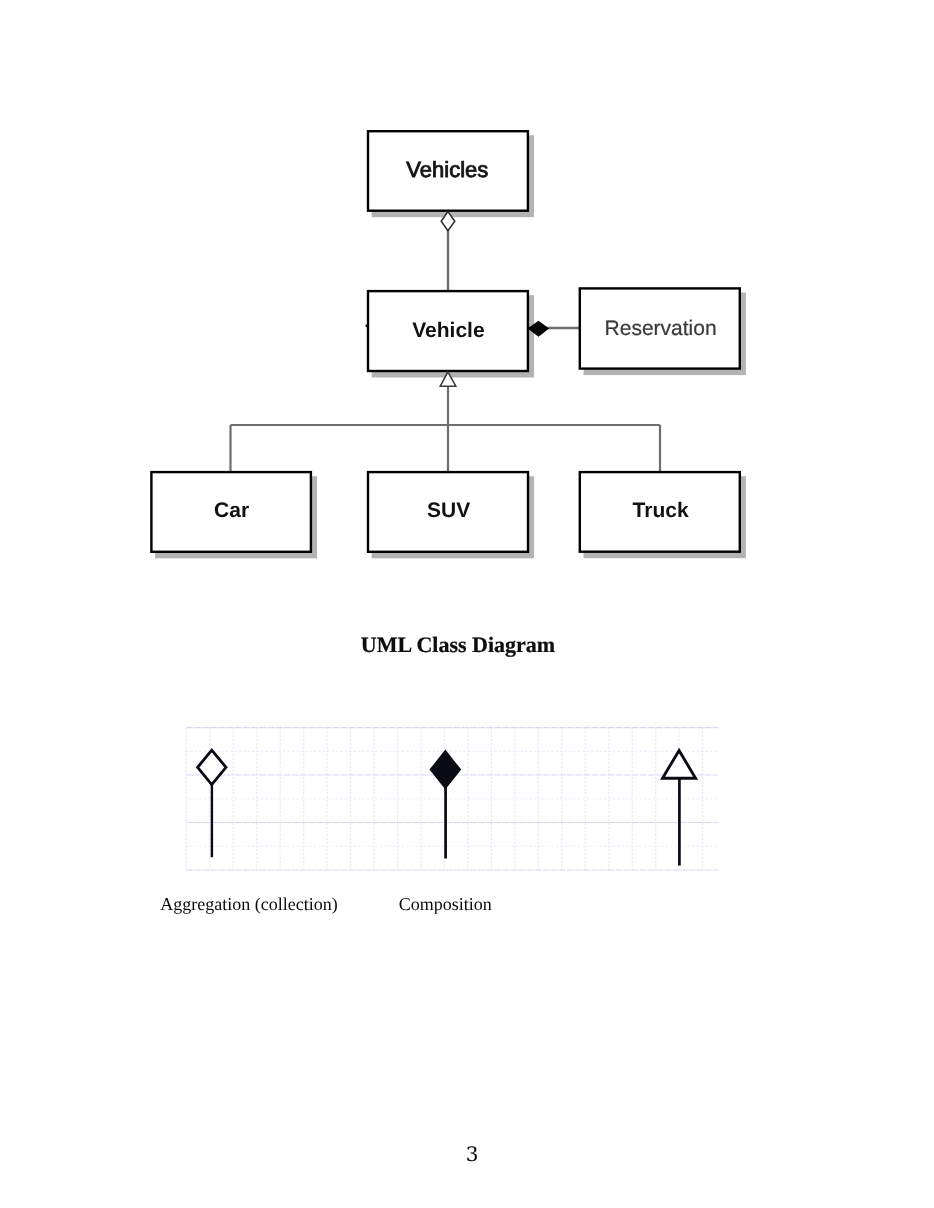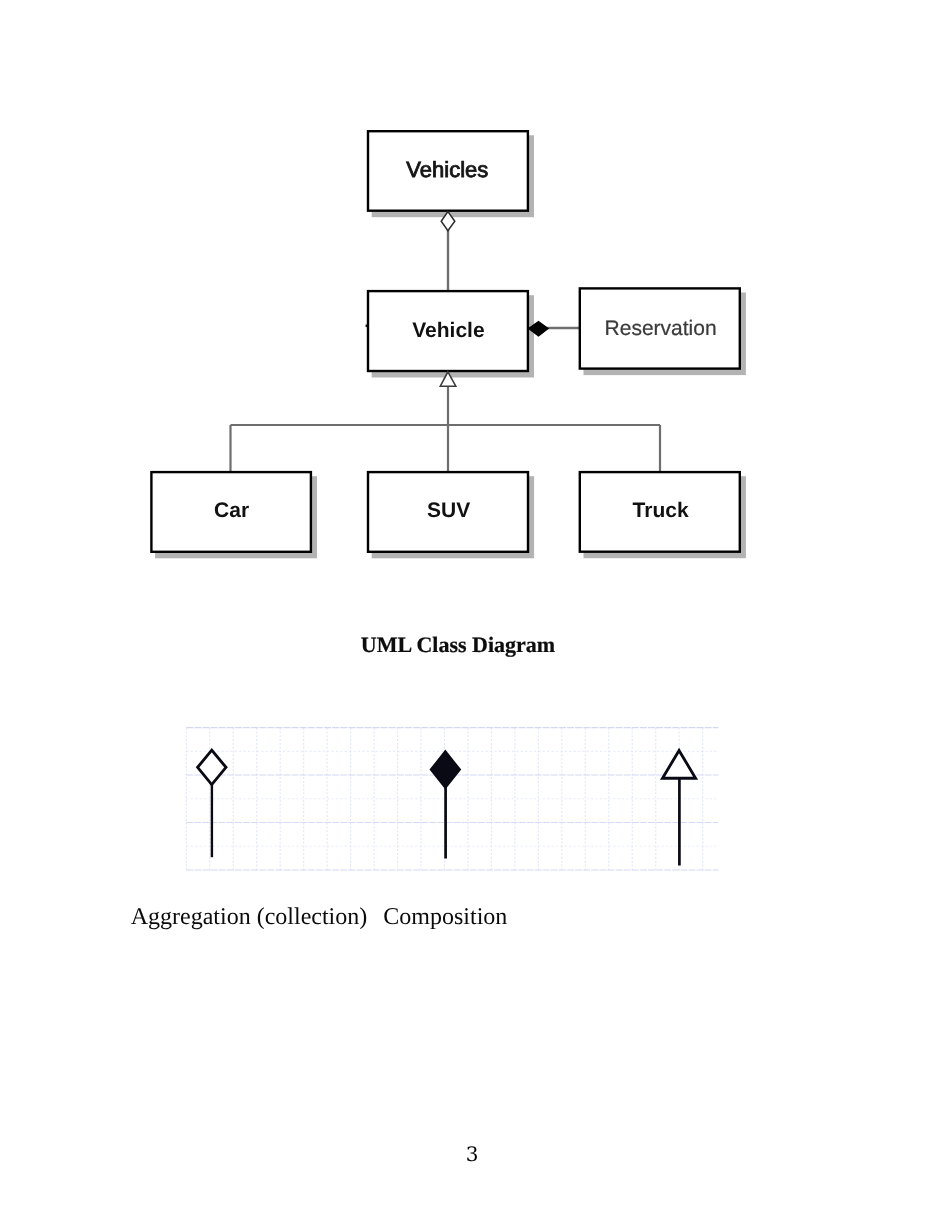--- a/index.html
+++ b/index.html
@@ -4,21 +4,21 @@
 <title>UML Class Diagram</title>
 <style>
   html,body{margin:0;padding:0;}
   *{-webkit-font-smoothing:antialiased;text-rendering:geometricPrecision;}
   body{width:934px;height:1208px;background:#ffffff;font-family:"Liberation Serif",serif;overflow:hidden;}
   .page{position:relative;width:934px;height:1208px;}
   .diagram{position:absolute;left:0;top:0;width:934px;height:620px;}
   .legend{position:absolute;left:0;top:700px;width:934px;height:240px;}
   .caption{position:absolute;width:934px;text-align:center;}
   svg{display:block;}
-  .legend-label{position:absolute;top:0;width:300px;text-align:center;font-size:24px;line-height:22px;color:#0b0b0b;margin-top:13px;}
+  .legend-label{position:absolute;top:0;width:300px;text-align:center;font-size:18px;line-height:22px;color:#0b0b0b;}
 </style>
 </head>
 <body>
 
 <div class="page">
 
   <svg class="diagram" width="934" height="620" viewBox="0 0 934 620">
       <rect x="371.7" y="135.3" width="162.3" height="81.9" fill="#b3b3b3"></rect>
       <rect x="371.7" y="295.2" width="162.3" height="82.3" fill="#b3b3b3"></rect>
       <rect x="583.5" y="292.5" width="162.4" height="82.6" fill="#b3b3b3"></rect>

